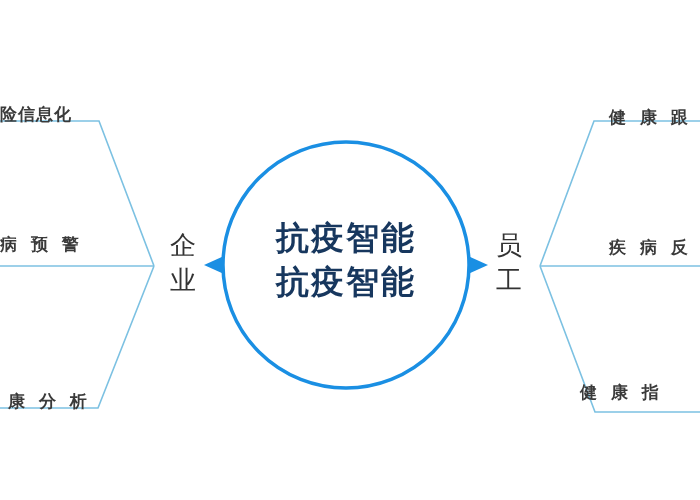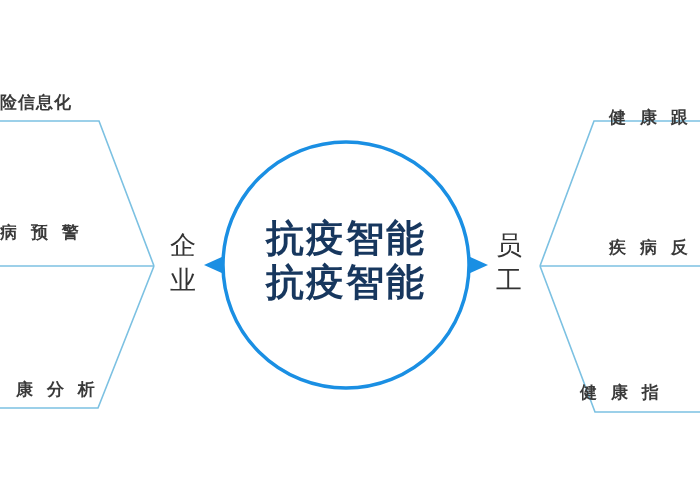--- a/index.html
+++ b/index.html
@@ -23,36 +23,36 @@
     }
     .lbl {
       position: absolute;
       font-size: 17px;
       color: #3a3a3a;
       font-weight: bold;
       white-space: nowrap;
       letter-spacing: 4px;
       line-height: 20px;
     }
-    .lbl-left { text-align: right; }
+    .lbl-left { text-align: right; margin-top: 12px; }
     .side {
       position: absolute;
       font-size: 26px;
       color: #333333;
       line-height: 34px;
       width: 34px;
       text-align: center;
     }
     .center-text {
       position: absolute;
       left: 246px;
       top: 216px;
       width: 200px;
       text-align: center;
-      font-size: 38px;
+      font-size: 33px;
       font-weight: bold;
       color: #17375e;
       line-height: 44px;
       letter-spacing: 2px;
     }
   </style>
 </head>
 <body>
 
 <svg id="diagram" viewBox="0 0 700 500" xmlns="http://www.w3.org/2000/svg">
@@ -70,21 +70,21 @@
   </g>
 
   <circle cx="346" cy="265" r="123" fill="#ffffff" stroke="#1a8fe3" stroke-width="3.5"></circle>
 
   <polygon points="204,265 224,256 224,274" fill="#1a8fe3"></polygon>
   <polygon points="488,265 468,256 468,274" fill="#1a8fe3"></polygon>
 </svg>
 
 <div class="lbl lbl-left" style="left:0px; top:92px; letter-spacing:1px;">险信息化</div>
 <div class="lbl lbl-left" style="left:0px; top:222px;">病 预 警</div>
-<div class="lbl lbl-left" style="left:16px; top:379px;">康 分 析</div>
+<div class="lbl lbl-left" style="left:8px; top:379px;">康 分 析</div>
 
 <div class="side" style="left:166px; top:228px;">企</div>
 <div class="side" style="left:166px; top:263px;">业</div>
 
 <div class="center-text">
   <div>抗疫智能</div>
   <div>抗疫智能</div>
 </div>
 
 <div class="side" style="left:492px; top:228px;">员</div>

